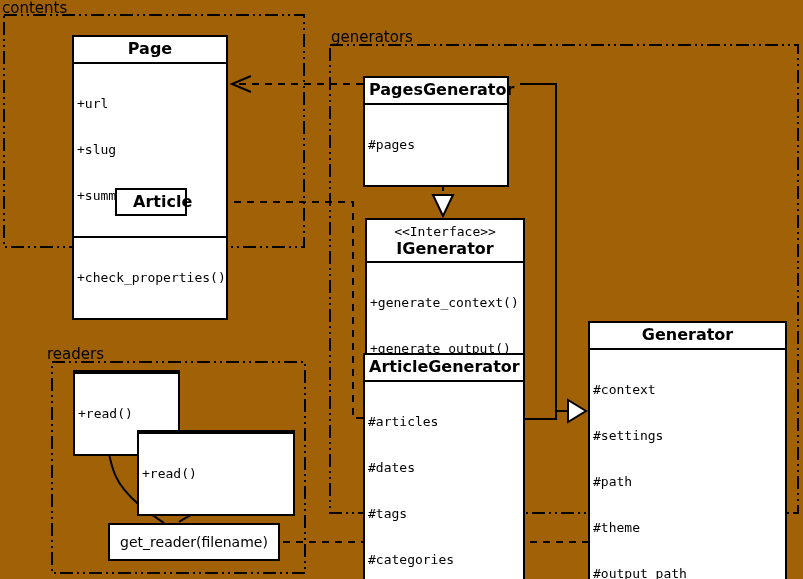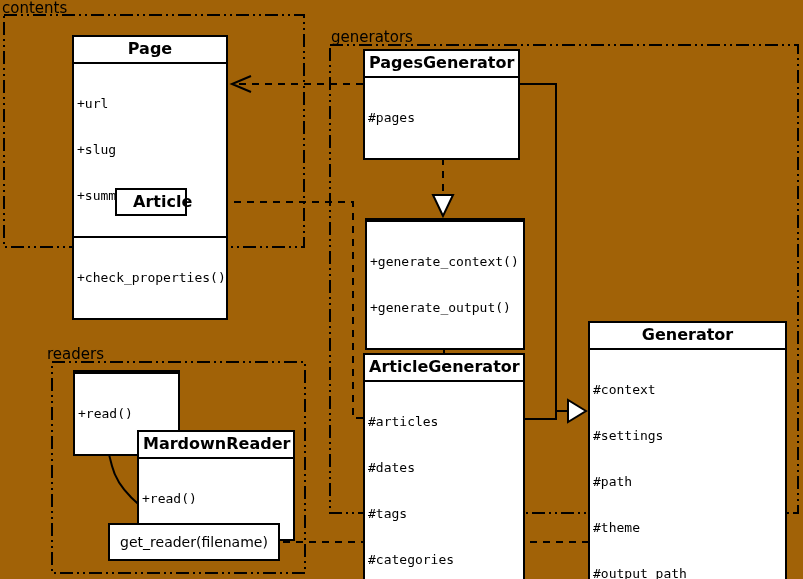--- a/index.html
+++ b/index.html
@@ -70,28 +70,32 @@
     </div>
     <div class="sec">
       <div>+check_properties()</div>
     </div>
   </div>
 
   <div class="cls" style="left:115px;top:188px;width:72px;">
     <div class="title" style="padding:2px 16px;">Article</div>
   </div>
 
-  <div class="cls" style="left:363px;top:49px;width:157px;">
+  <div class="cls" style="left:363px;top:76px;width:146px;">
     <div class="title">PagesGenerator</div>
     <div class="sec">
       <div>#pages</div>
     </div>
   </div>
 
   <div class="cls" style="left:365px;top:218px;width:160px;">
+    <div>
+      <div class="stereo">&lt;&lt;Interface&gt;&gt;</div>
+      <div class="name2">IGenerator</div>
+    </div>
     <div class="sec">
       <div>+generate_context()</div>
       <div>+generate_output()</div>
     </div>
   </div>
 
   <div class="cls" style="left:363px;top:353px;width:162px;">
     <div class="title">ArticleGenerator</div>
     <div class="sec">
       <div>#articles</div>
@@ -115,21 +119,20 @@
 
   </div>
 
   <div class="cls" style="left:73px;top:370px;width:107px;">
     <div class="sec">
       <div>+read()</div>
     </div>
   </div>
 
   <div class="cls" style="left:137px;top:430px;width:158px;">
-    <div class="title">MardownReader</div>
     <div class="sec">
       <div>+read()</div>
     </div>
   </div>
 
   <div class="fnbox" style="left:92px;top:523px;width:172px;height:38px;line-height:34px;margin-left:16px;">get_reader(filename)</div>
 
 </div>
 
 </body></html>

